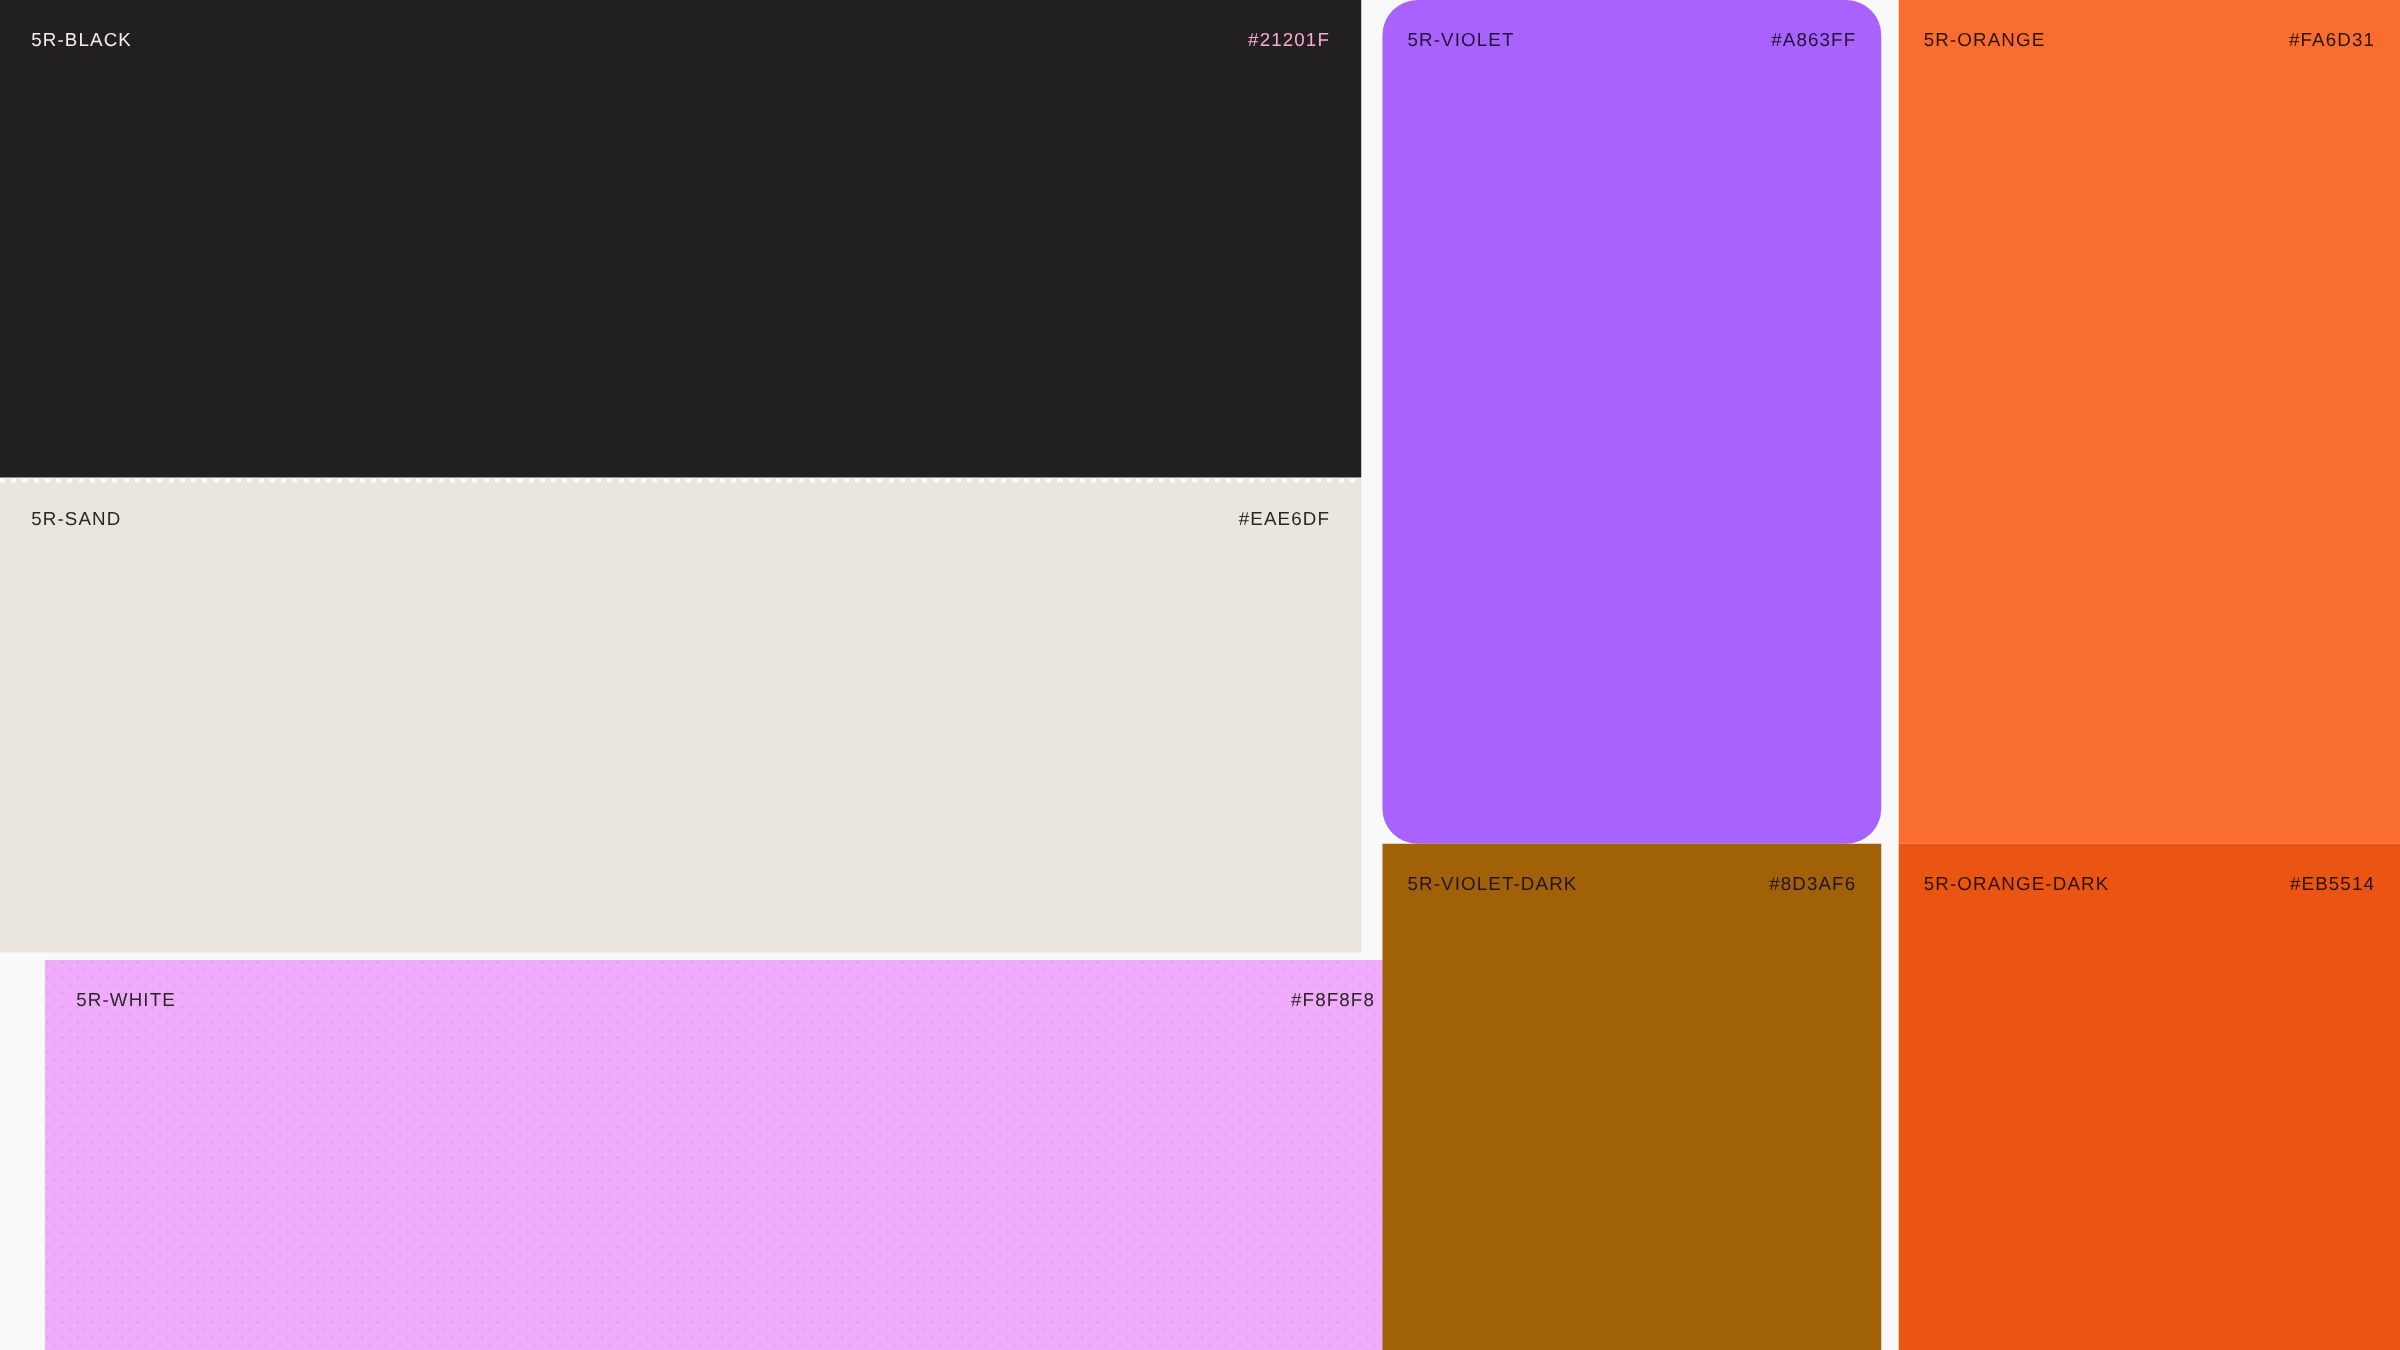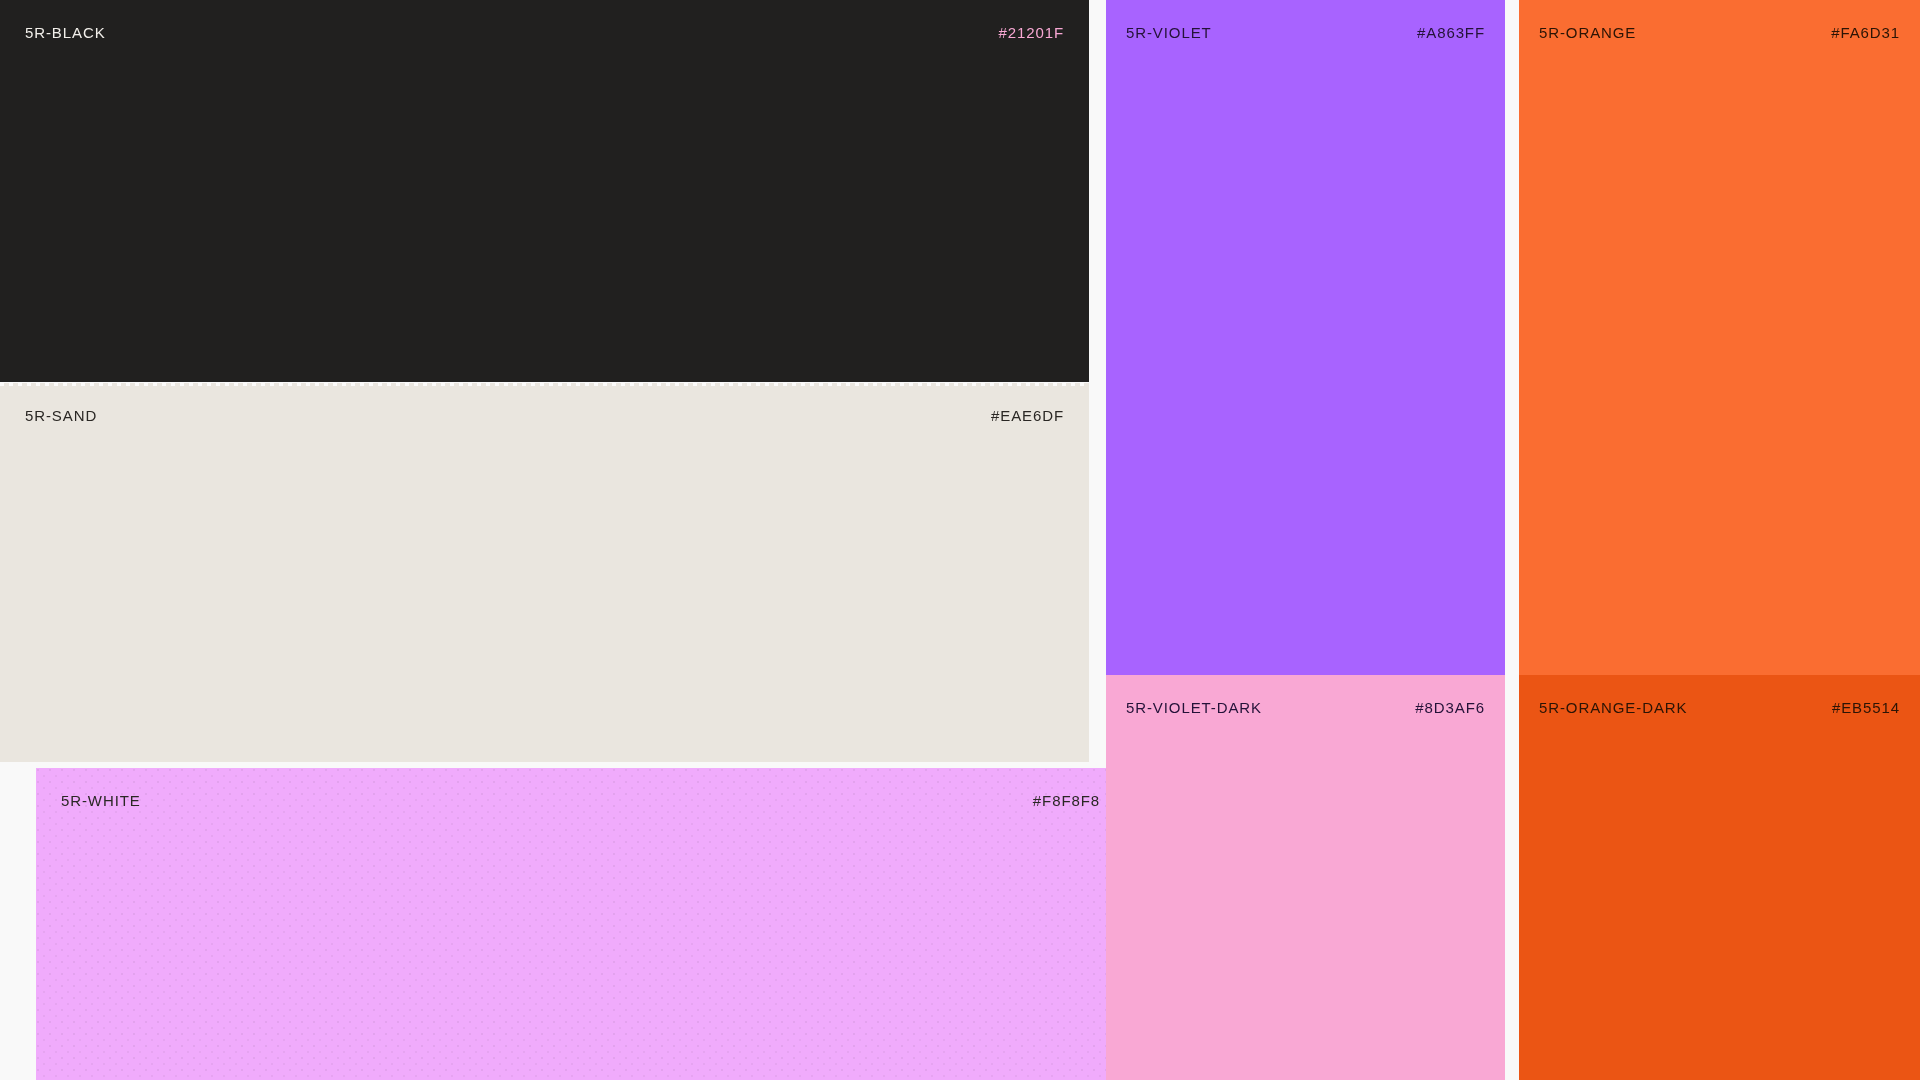--- a/index.html
+++ b/index.html
@@ -101,20 +101,21 @@
       rgba(0,0,0,0) 9px
     );
     pointer-events: none;
   }
 
   
   #swatch-violet {
     left: 1106px; top: 0;
     width: 399px; height: 675px;
     background: #A863FF;
+    border-radius: 28px;
   }
   #swatch-violet-dark {
     left: 1106px; top: 675px;
     width: 399px; height: 405px;
     background: #8D3AF6;
   }
   #swatch-violet .swatch-label-row,
   #swatch-violet-dark .swatch-label-row { padding: 0 20px; }
   #swatch-violet .swatch-name,
   #swatch-violet .swatch-hex,
@@ -174,21 +175,21 @@
 
   <div class="col-middle">
 
     <div class="swatch" id="swatch-violet" style="background: rgb(168, 99, 255);">
       <div class="swatch-label-row">
         <span class="swatch-name" style="color: rgb(36, 18, 56);">5R-VIOLET</span>
         <span class="swatch-hex" style="color: rgb(36, 18, 56);">#A863FF</span>
       </div>
     </div>
 
-    <div class="swatch" id="swatch-violet-dark" style="background: #f9a8d4;">
+    <div class="swatch" id="swatch-violet-dark" style="background: #a16207;">
       <div class="swatch-label-row">
         <span class="swatch-name" style="color: rgb(36, 18, 56);">5R-VIOLET-DARK</span>
         <span class="swatch-hex" style="color: rgb(36, 18, 56);">#8D3AF6</span>
       </div>
     </div>
 
   </div>
 
   <div class="col-right">
 

